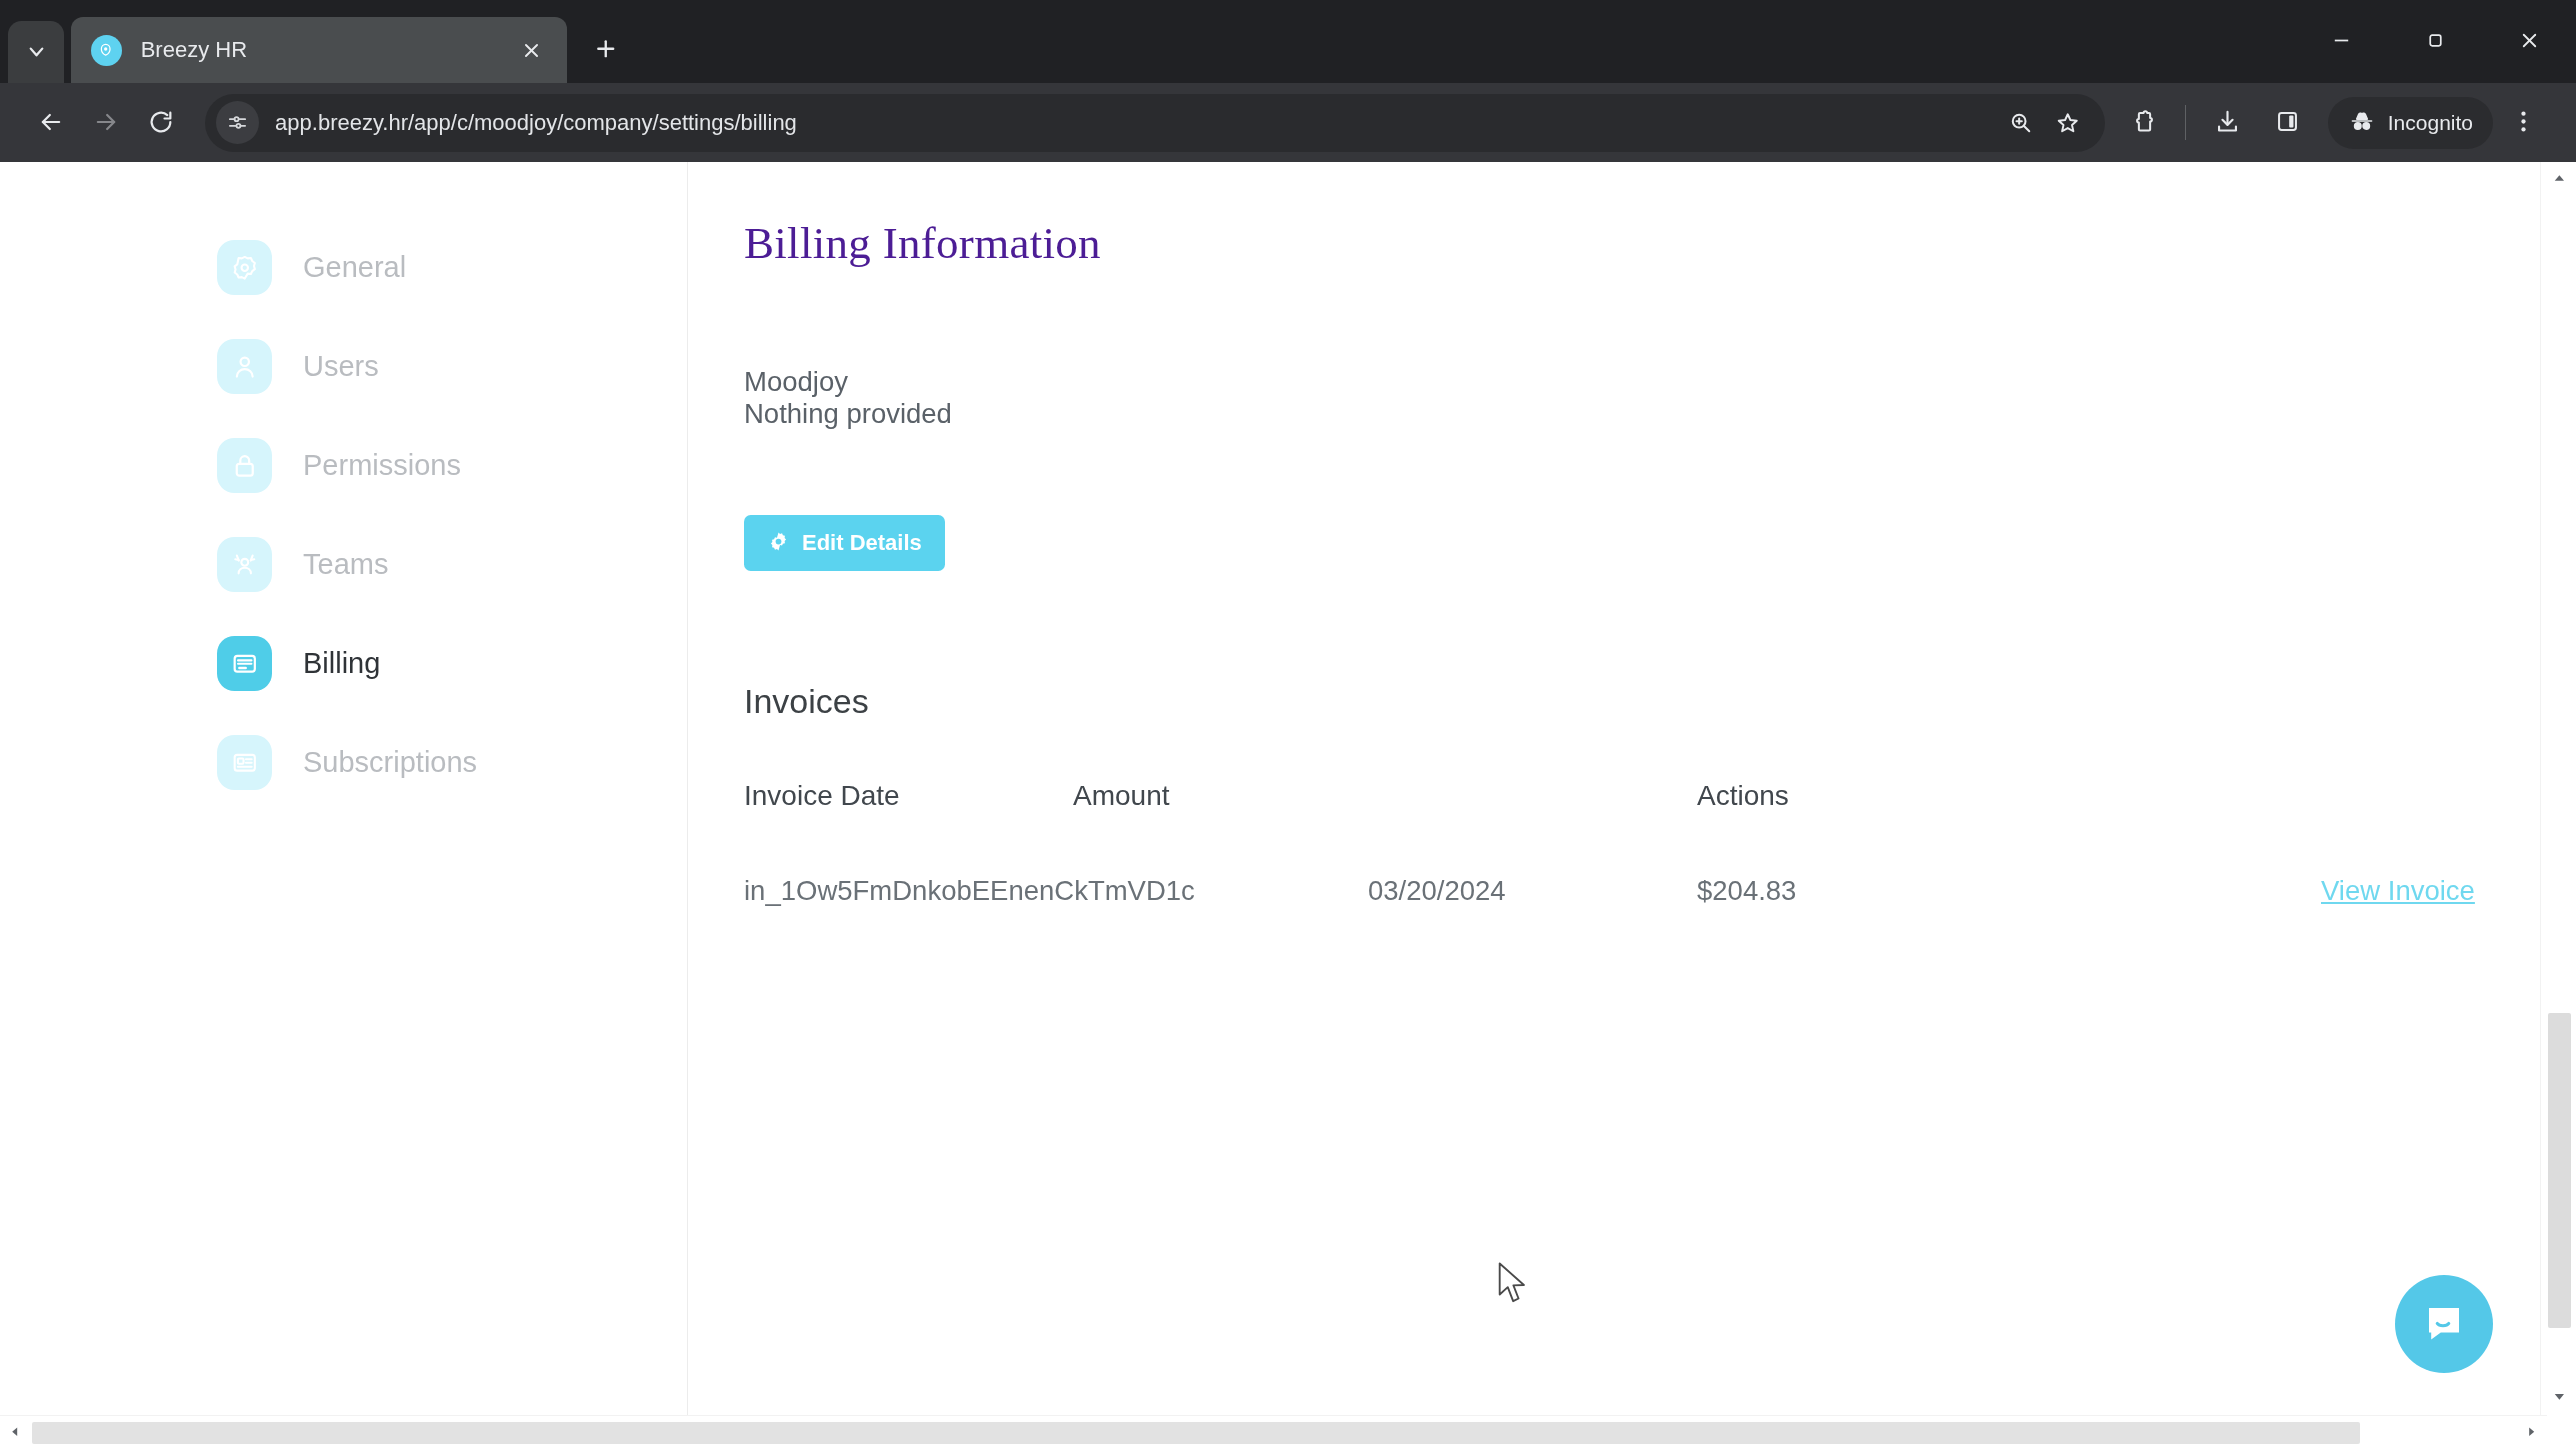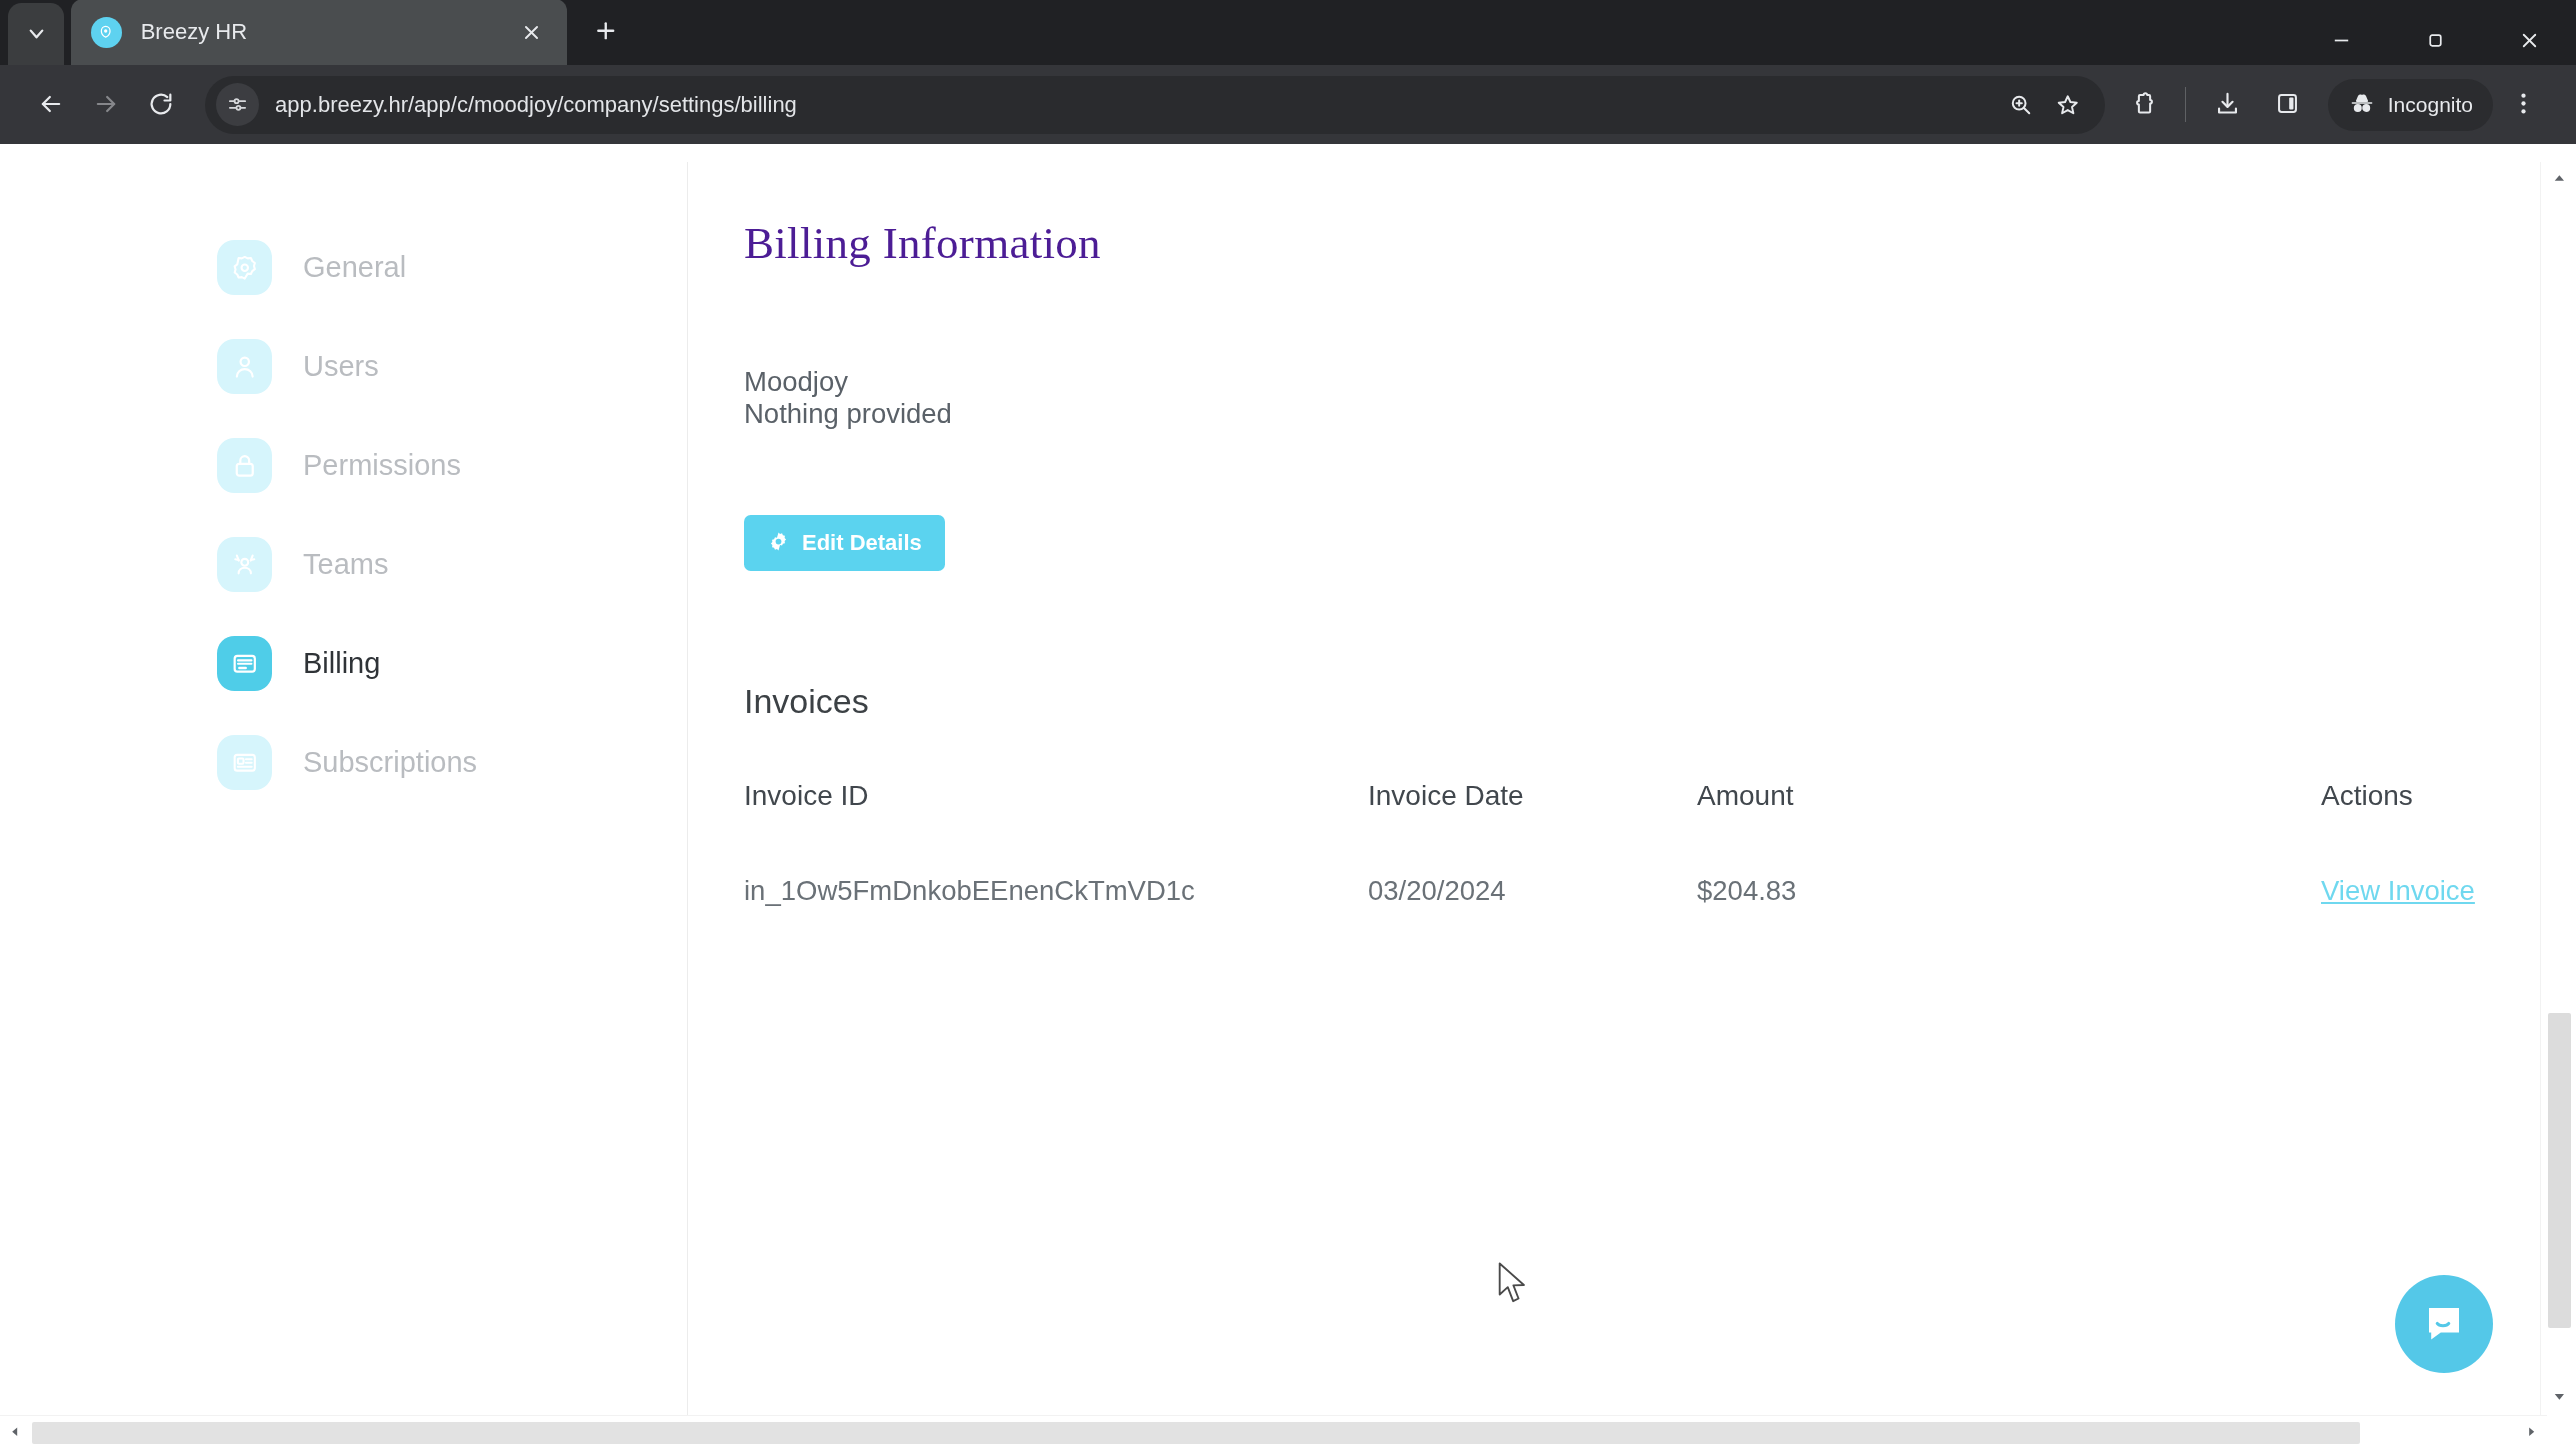--- a/index.html
+++ b/index.html
@@ -7,21 +7,21 @@
     width: 2576px; height: 1449px;
     overflow: hidden;
     background: #ffffff;
     font-family: "Liberation Sans", sans-serif;
   }
 
   
   .browser { width: 2576px; height: 1449px; position: relative; }
 
   .tabstrip {
-    height: 65px;
+    height: 83px;
     background: #202124;
     display: flex;
     align-items: flex-end;
     padding-left: 8px;
     position: relative;
   }
   .tab-list-btn {
     width: 56px; height: 62px;
     background: #3b3d3f;
     border-radius: 13.4px 13.4px 0 0;
@@ -643,21 +643,20 @@
                 <circle cx="12" cy="12" r="3" fill="#5bd3ef"></circle>
               </svg>
             </span>
             <span class="edit-btn-label">Edit Details</span>
           </button>
 
           <h2 class="invoices-title">Invoices</h2>
 
           <div class="inv-table">
             <div class="inv-head">
-              <div class="col-id th">Invoice ID</div>
               <div class="col-date th">Invoice Date</div>
               <div class="col-amount th">Amount</div>
               <div class="col-action th">Actions</div>
             </div>
 
             <div class="inv-row">
               <div class="col-id td">in_1Ow5FmDnkobEEnenCkTmVD1c</div>
               <div class="col-date td">03/20/2024</div>
               <div class="col-amount td">$204.83</div>
               <div class="col-action">

